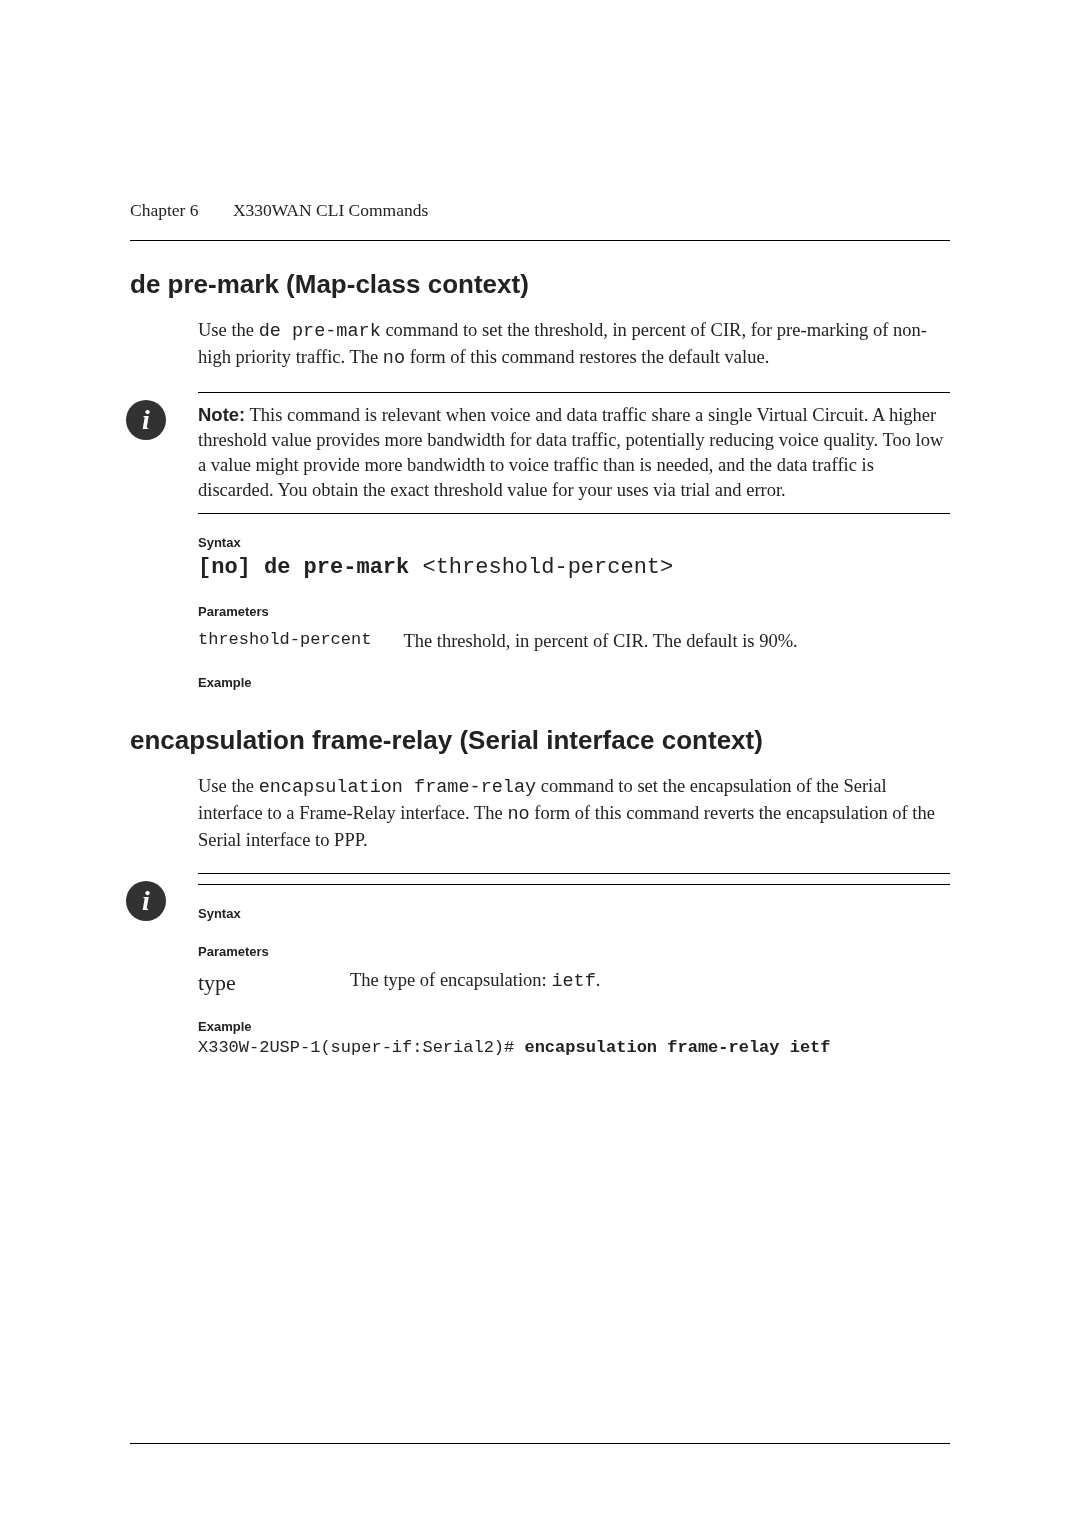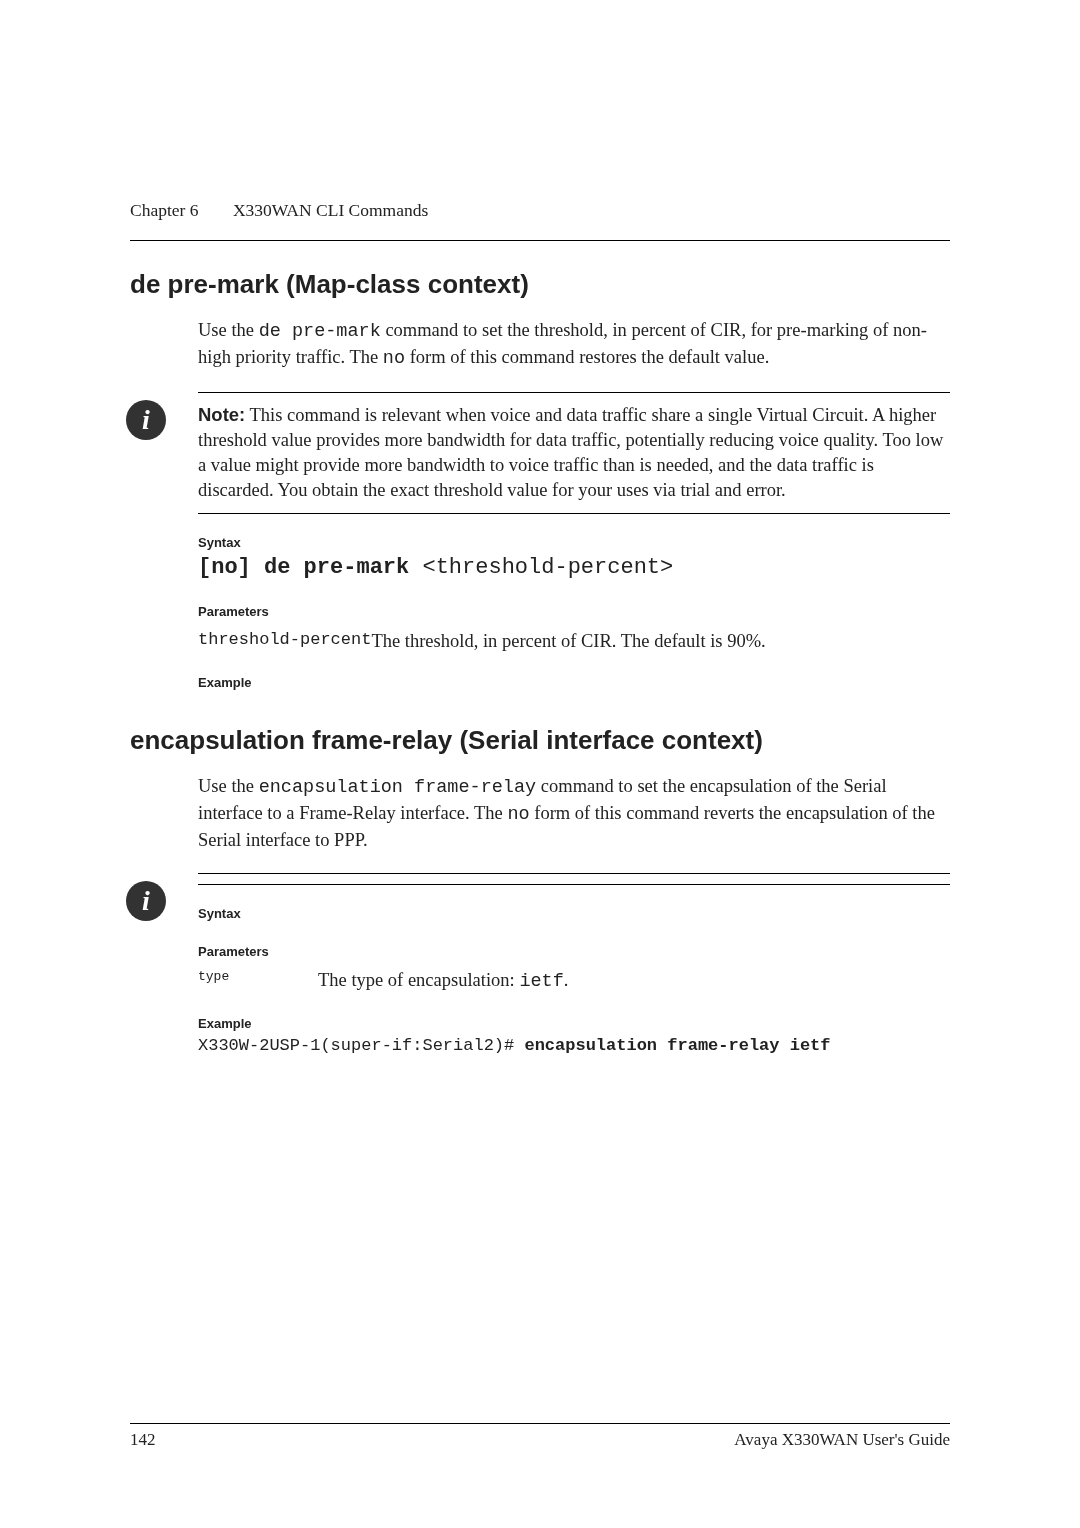--- a/index.html
+++ b/index.html
@@ -77,20 +77,21 @@
       font-size: 18.5px;
       line-height: 1.35;
       margin: 10px 0;
     }
     .note-bold {
       font-family: Arial, Helvetica, sans-serif;
       font-weight: bold;
     }
     .param-row {
       display: flex;
+      gap: 32px;
       margin-top: 8px;
       font-size: 18.5px;
     }
     .example-line {
       font-family: "Courier New", Courier, monospace;
       font-size: 17px;
       margin-top: 2px;
     }
     .syntax-line {
       font-family: "Courier New", Courier, monospace;
@@ -163,31 +164,27 @@
   <div class="note-icon">i</div>
   <hr class="note-rule">
   <hr class="note-rule">
 </div>
 
 <div class="body">
   <div class="subhead">Syntax</div>
 
   <div class="subhead">Parameters</div>
   <div class="param-row">
-    <span class="mono" style="font-size:13px; width:120px;">type</span>
+    <span class="mono" style="font-size:22px; width:120px;font-family:Liberation Serif, serif;">type</span>
     <span>
       <span>The type of encapsulation: </span><span class="mono">ietf</span><span>.</span>
     </span>
   </div>
 
   <div class="subhead">Example</div>
   <div class="example-line">
     <span>X330W-2USP-1(super-if:Serial2)# </span><b>encapsulation frame-relay ietf</b>
   </div>
 </div>
 
 <div class="footer">
   <hr>
-  <div class="footer-row">
-    <span>142</span>
-    <span>Avaya X330WAN User's Guide</span>
-  </div>
 </div>
 
 </body></html>

